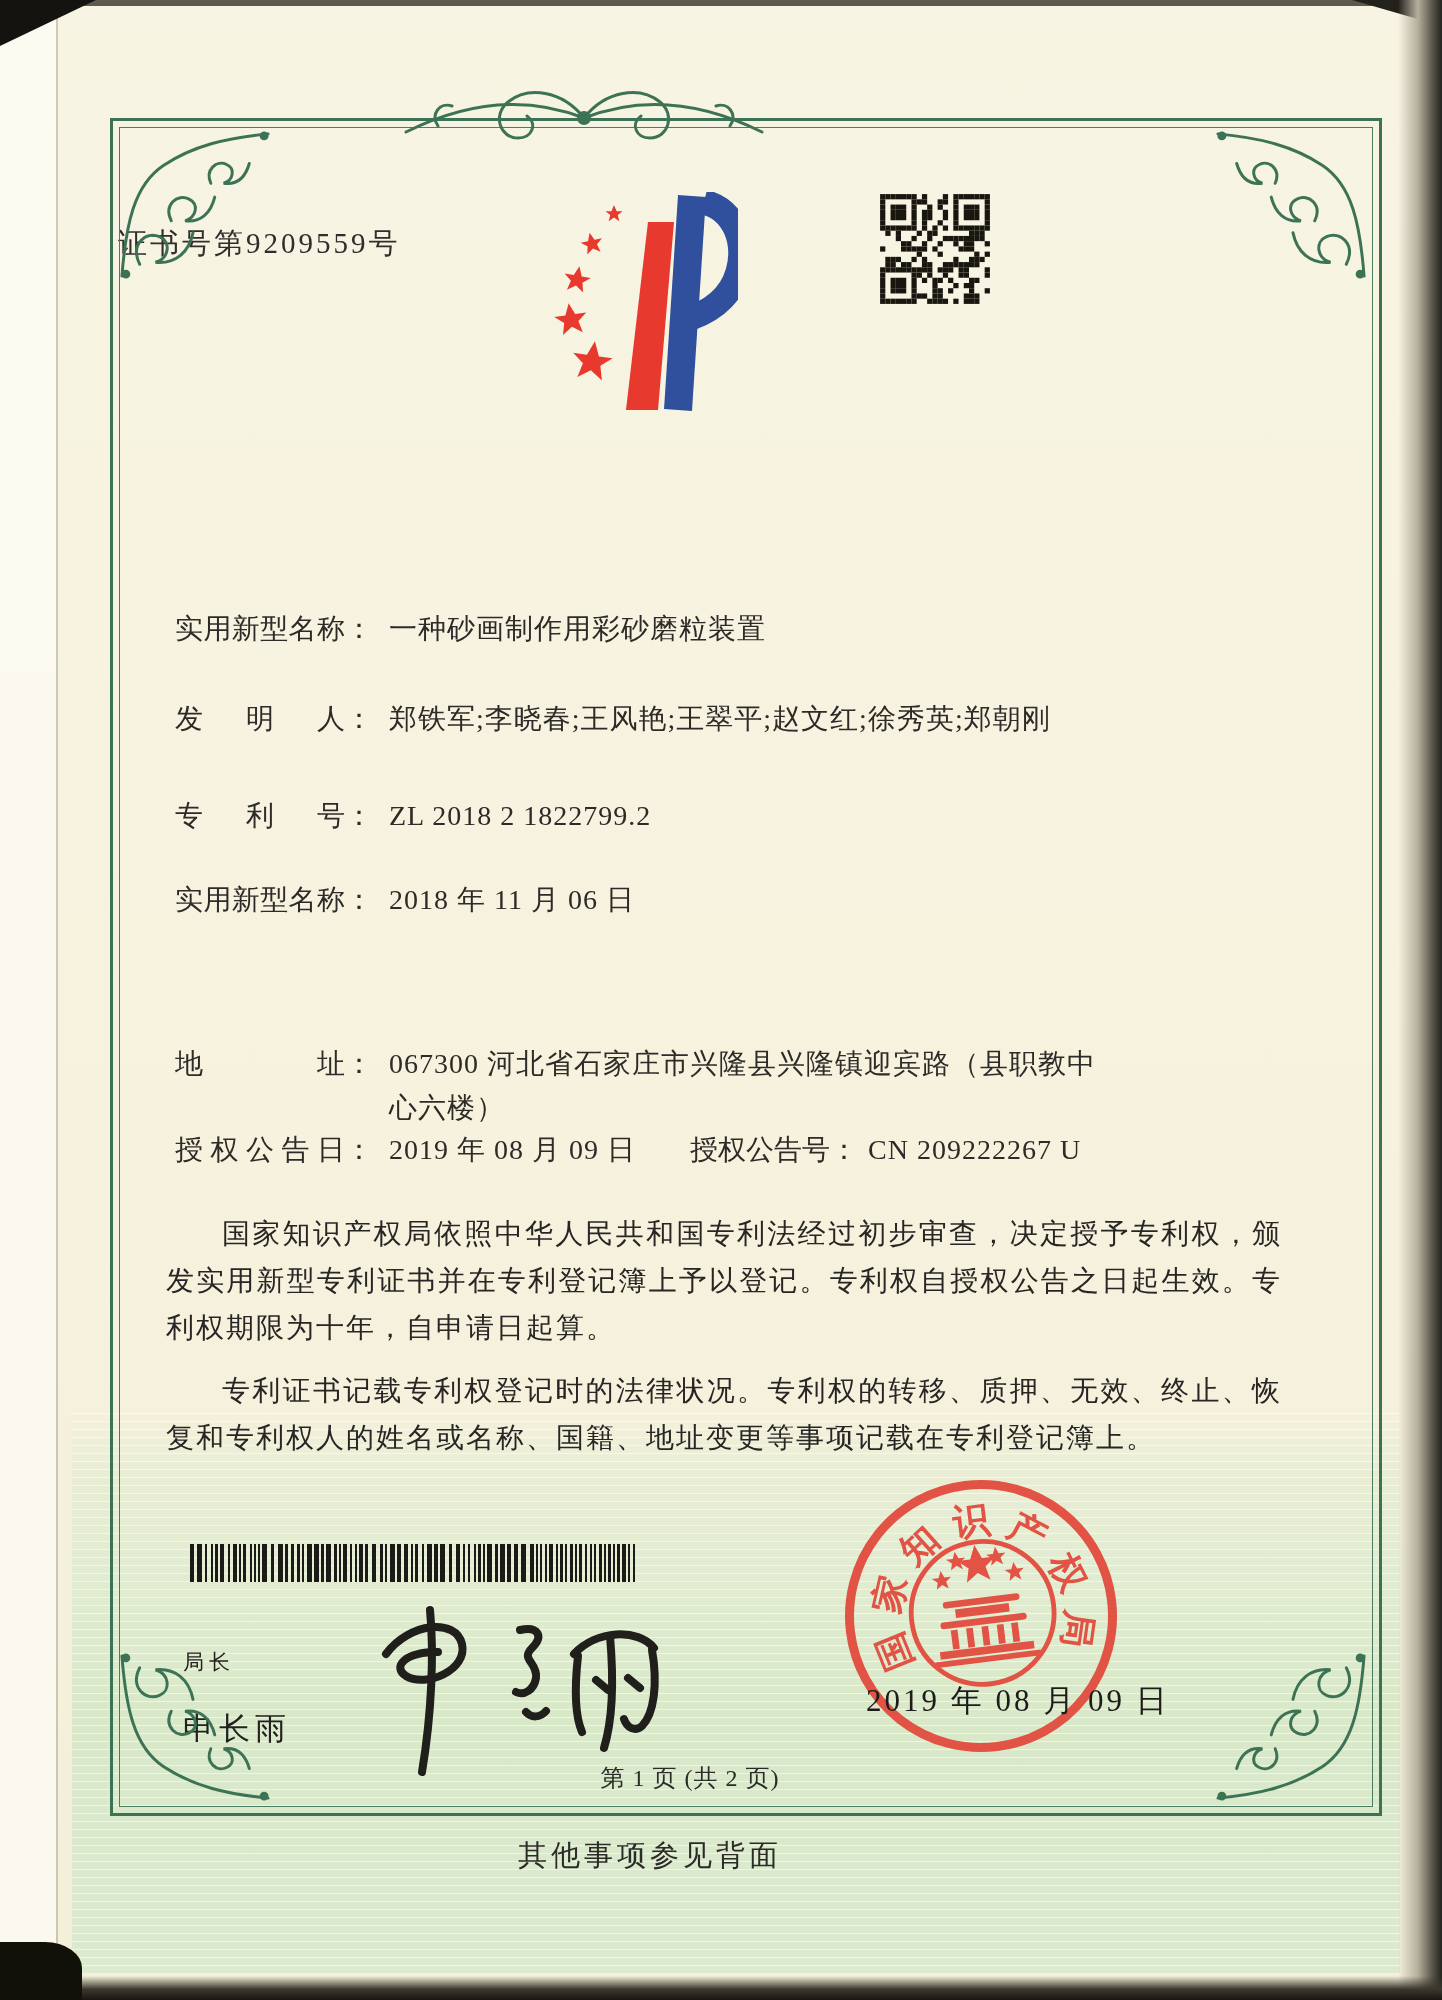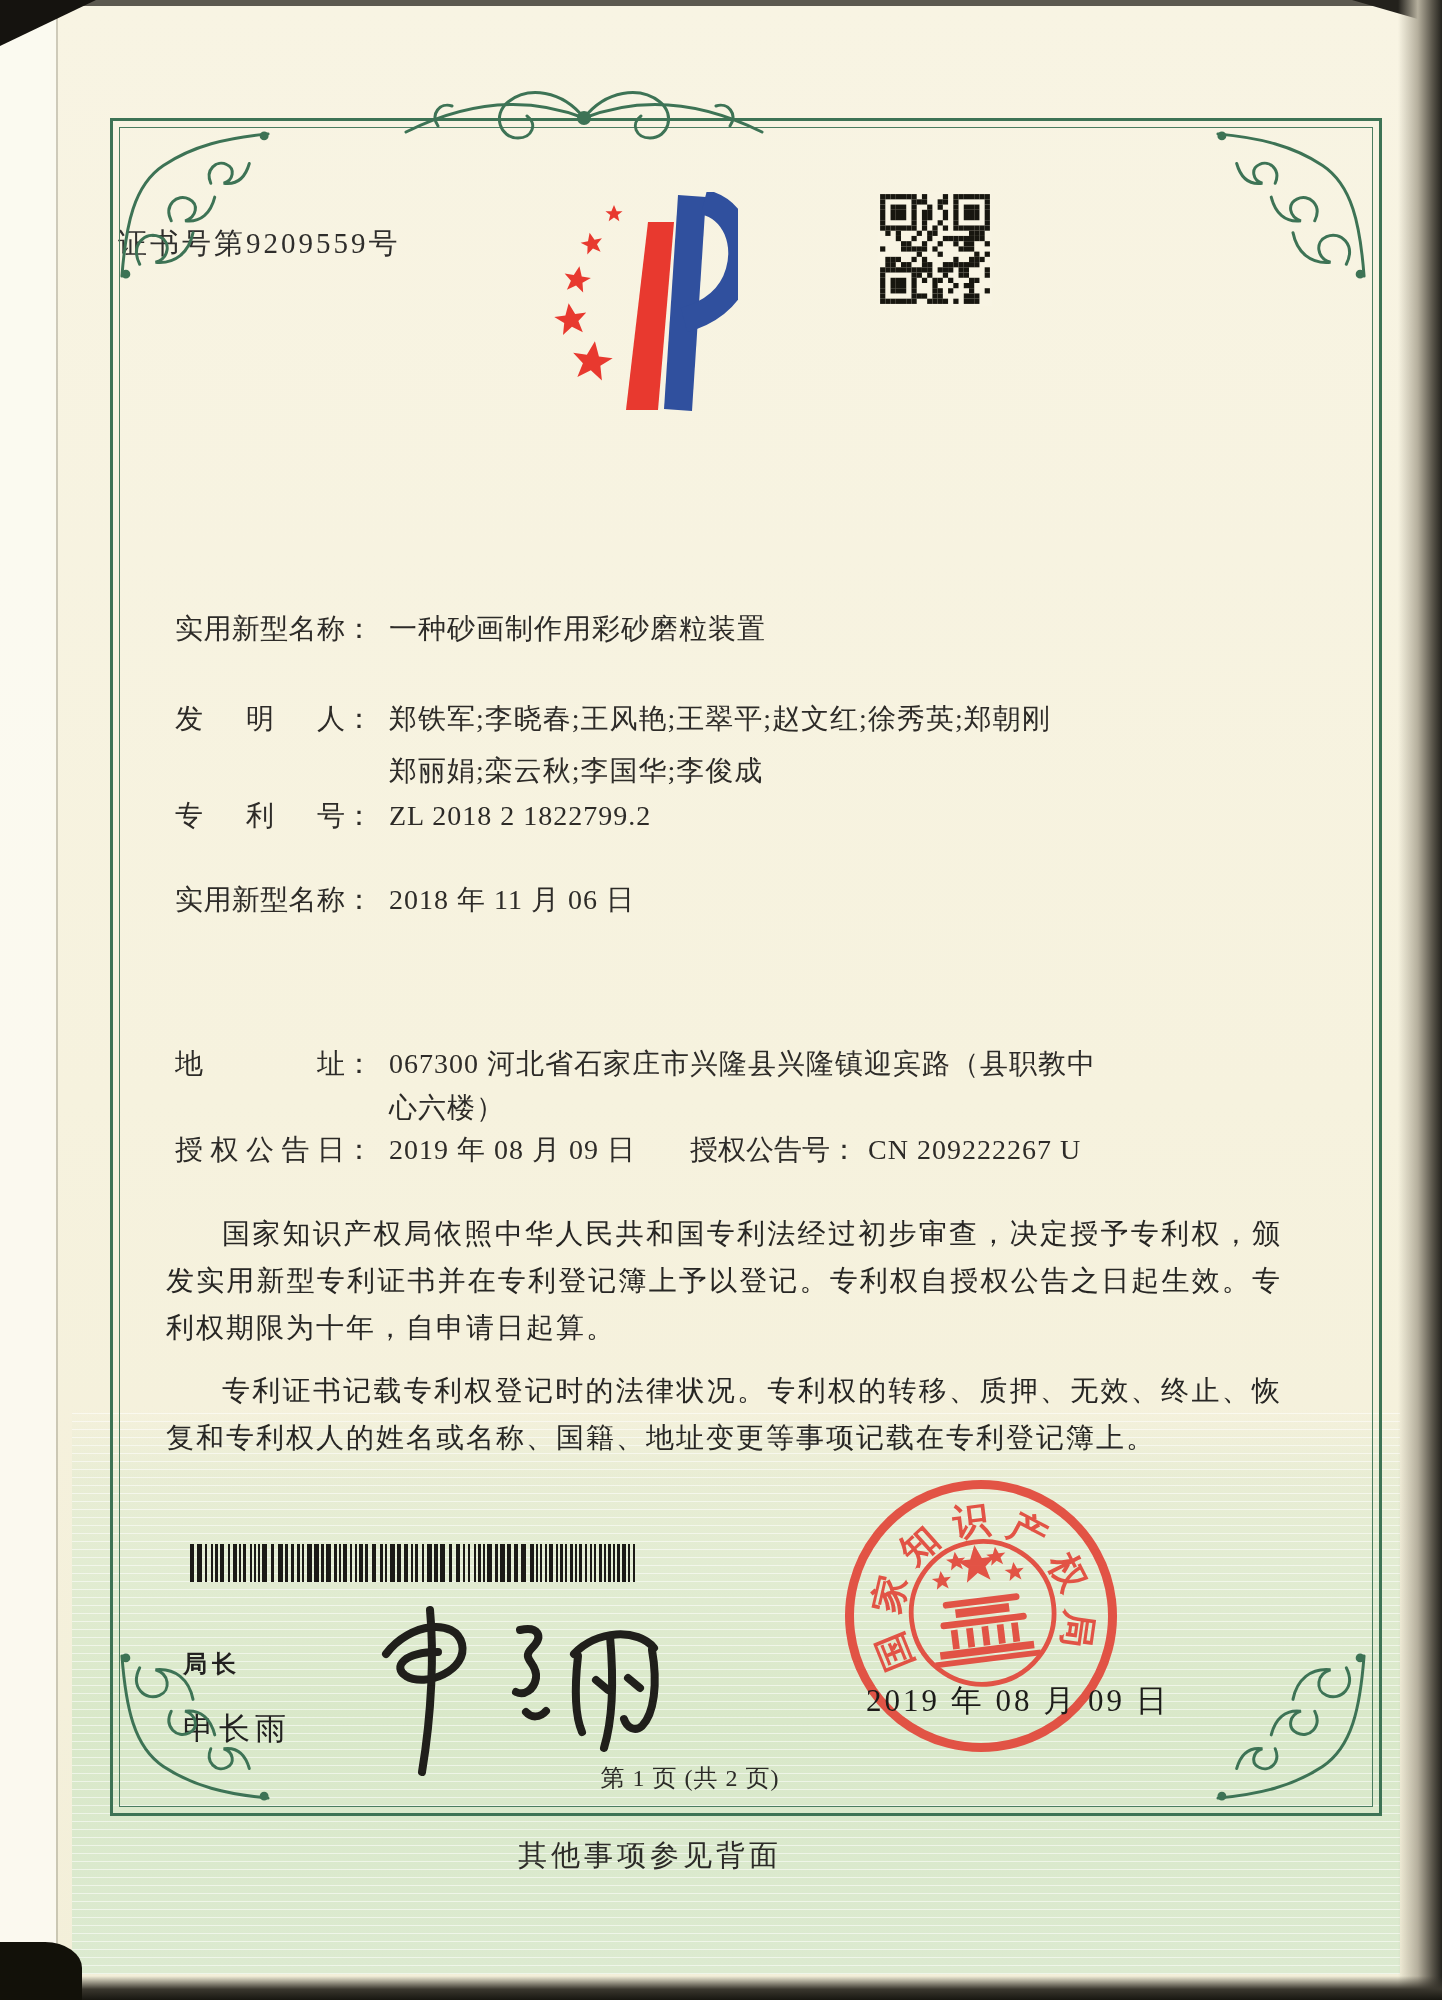--- a/index.html
+++ b/index.html
@@ -58,21 +58,21 @@
   #row-grant2 .fcolon{width:28px;margin-right:10px;}
 
   
   #paras{left:150px;top:1194px;width:1148px;z-index:3;color:#272624;
          font-size:28px;line-height:47px;letter-spacing:2px;text-align:justify;}
   #paras p{margin:16px;text-indent:2em;}
 
   
   #barcode{left:190px;top:1544px;width:452px;height:38px;z-index:3;}
   #barcode .bar{position:absolute;top:0;bottom:0;background:#1b1a16;}
-  #director-title{left:183px;top:1648px;font-size:24px;letter-spacing:5px;color:#222120;z-index:3;font-weight:bold;}
+  #director-title{left:183px;top:1648px;font-size:21px;letter-spacing:5px;color:#222120;z-index:3;}
   #director-name{left:183px;top:1708px;font-size:31px;letter-spacing:5px;color:#222120;z-index:3;}
   #signature{left:352px;top:1592px;width:320px;height:195px;z-index:3;}
 
   #seal{left:845px;top:1480px;width:272px;height:272px;z-index:3;transform:rotate(-7deg);opacity:.93;}
   #seal-ring{position:absolute;left:0;top:0;width:254px;height:254px;border:9px solid #e2483b;
              border-radius:50%;}
   .seal-char{position:absolute;left:118px;top:116px;width:40px;height:40px;text-align:center;
              font-size:37px;font-weight:700;color:#e2483b;transform-origin:50% 50%;
              font-family:"Liberation Serif","DejaVu Serif",serif;}
   #emblem{position:absolute;left:56px;top:54px;width:164px;height:164px;}
@@ -393,21 +393,20 @@
   </div>
 
 
   <div class="field-row" style="top:610px;font-family:Liberation Mono, monospace;">
     <span class="flabel">实用新型名称</span><span class="fcolon">：</span><span class="fvalue">一种砂画制作用彩砂磨粒装置</span>
   </div>
 
   <div class="field-row" style="top:700px;">
     <span class="flabel">发明人</span><span class="fcolon">：</span><span class="fvalue">郑铁军;李晓春;王风艳;王翠平;赵文红;徐秀英;郑朝刚</span>
   </div>
-  <div class="cont-row" style="top:752px;">郑丽娟;栾云秋;李国华;李俊成</div>
 
   <div class="field-row" style="top:797px;">
     <span class="flabel">专利号</span><span class="fcolon">：</span><span class="fvalue">ZL 2018 2 1822799.2</span>
   </div>
 
   <div class="field-row" style="top:881px;">
     <span class="flabel">实用新型名称</span><span class="fcolon">：</span><span class="fvalue">2018 年 11 月 06 日</span>
   </div>
 
 

